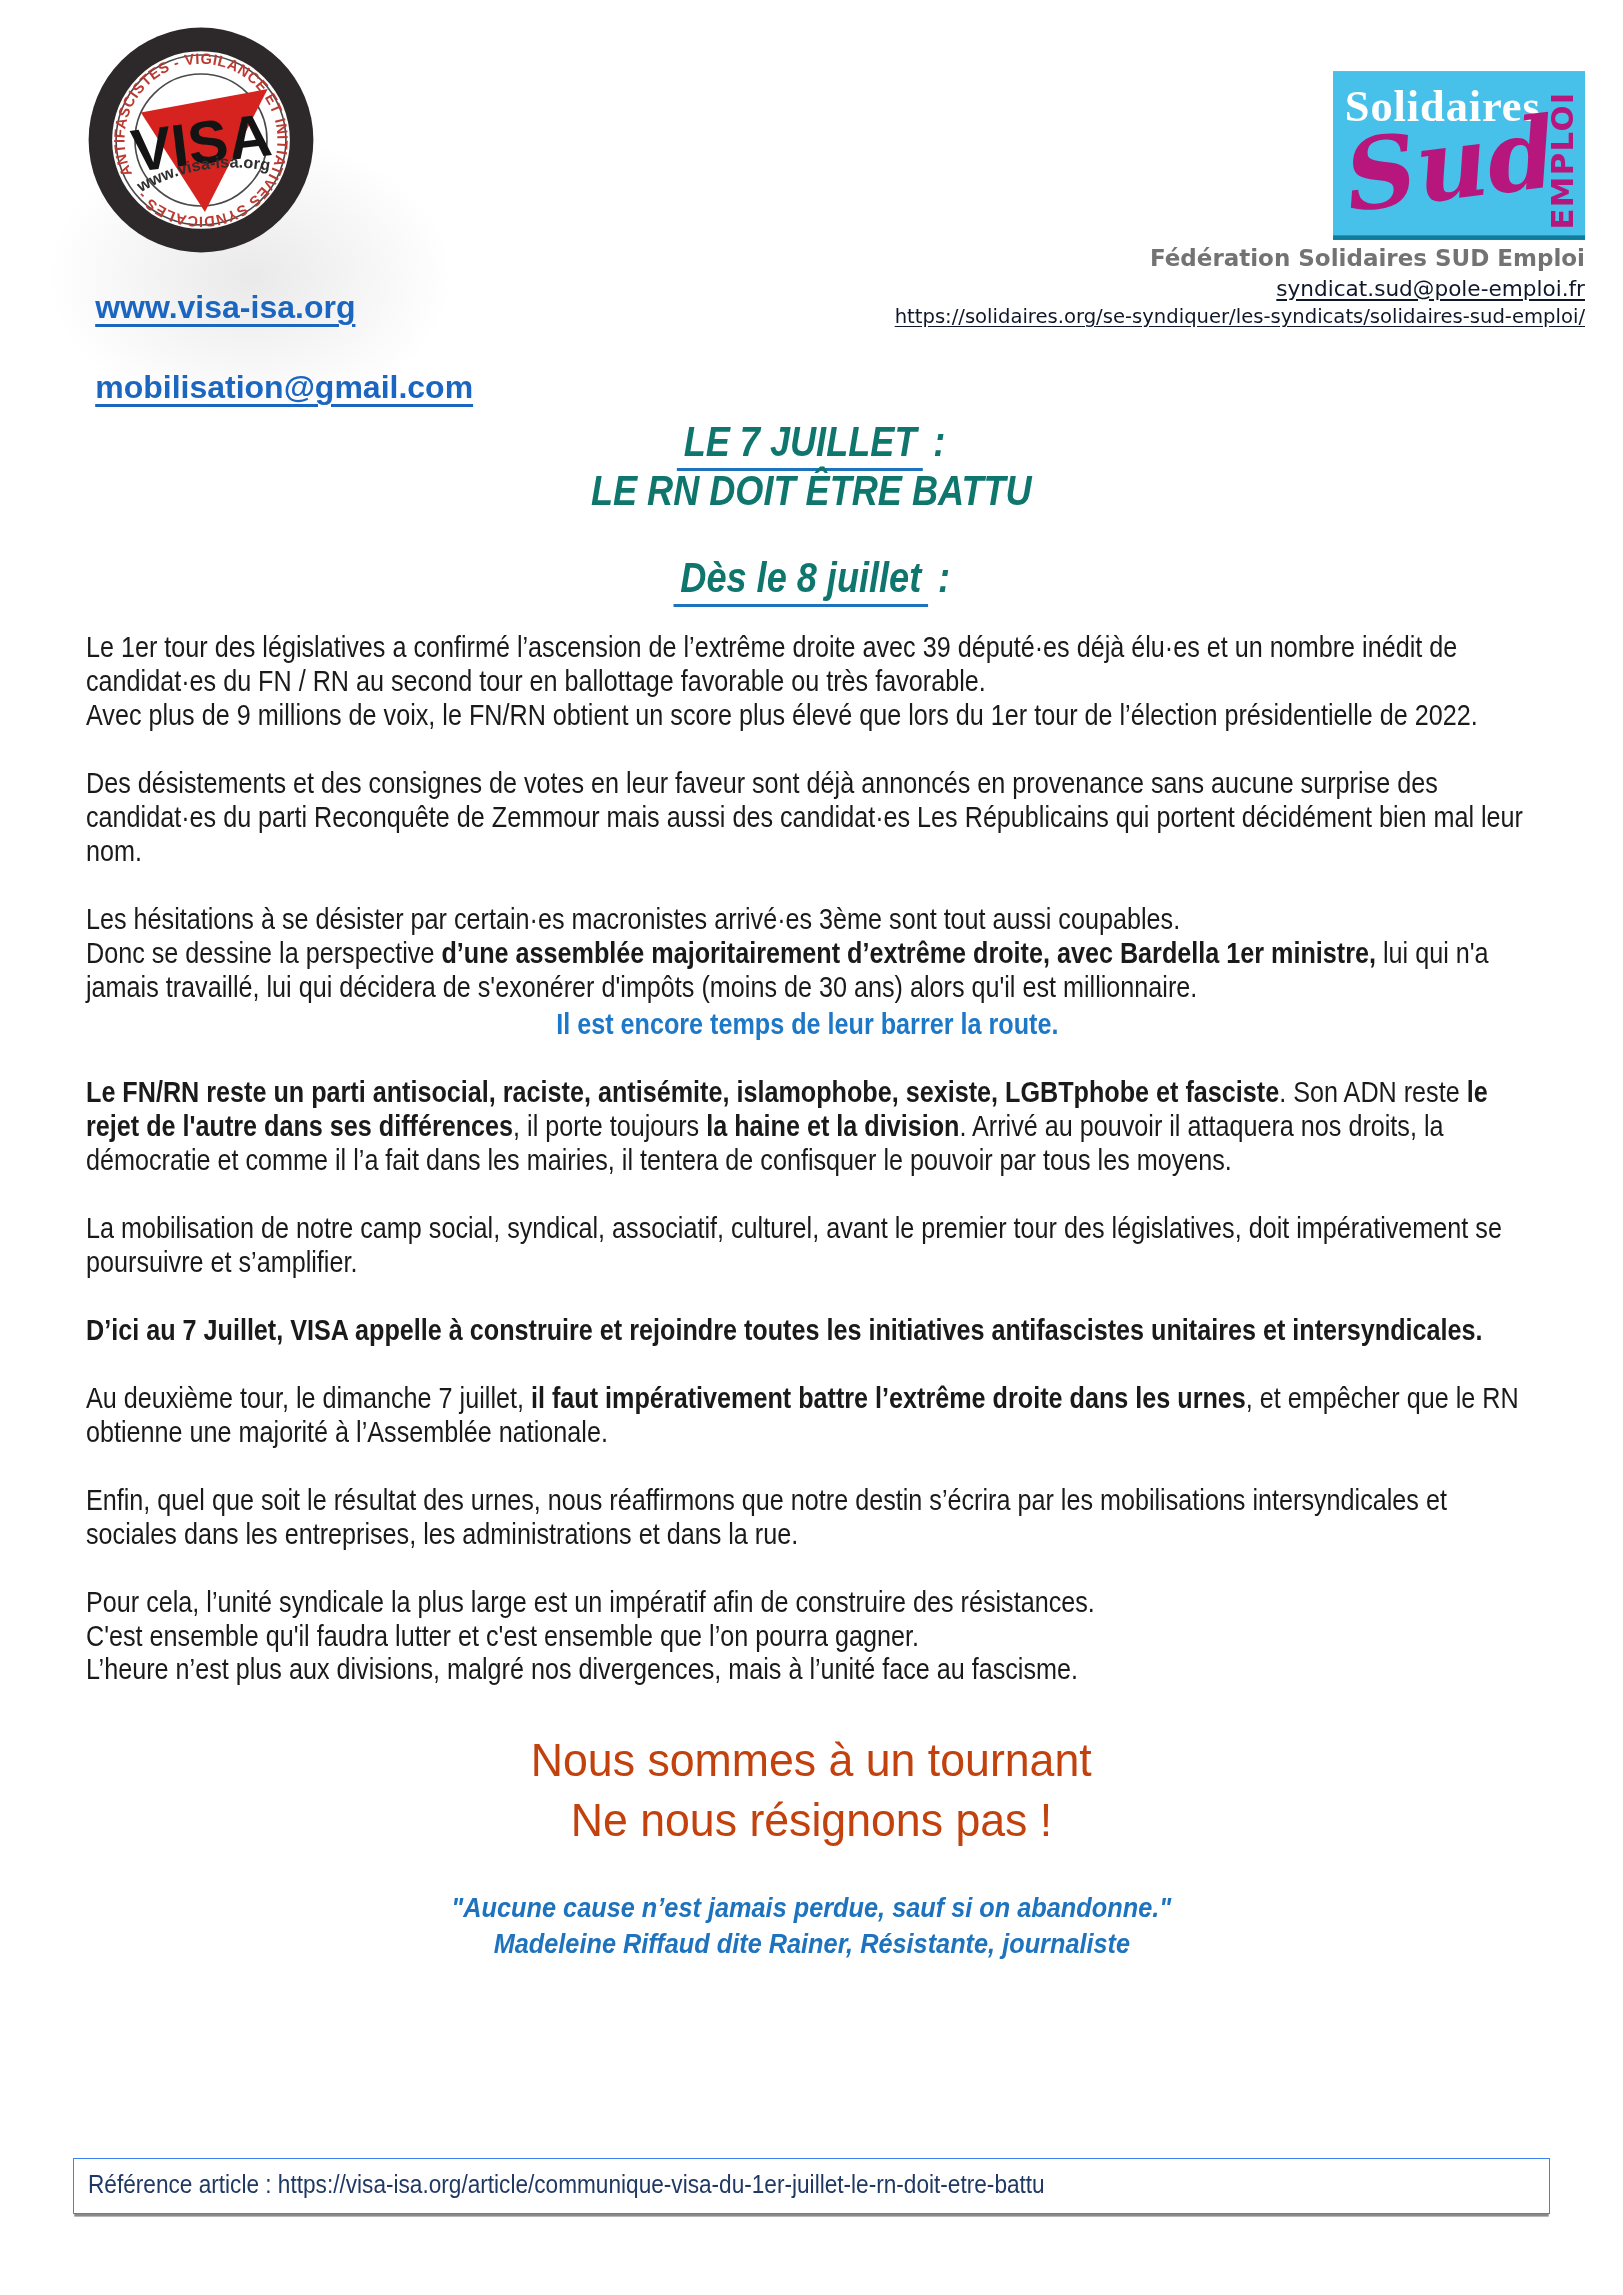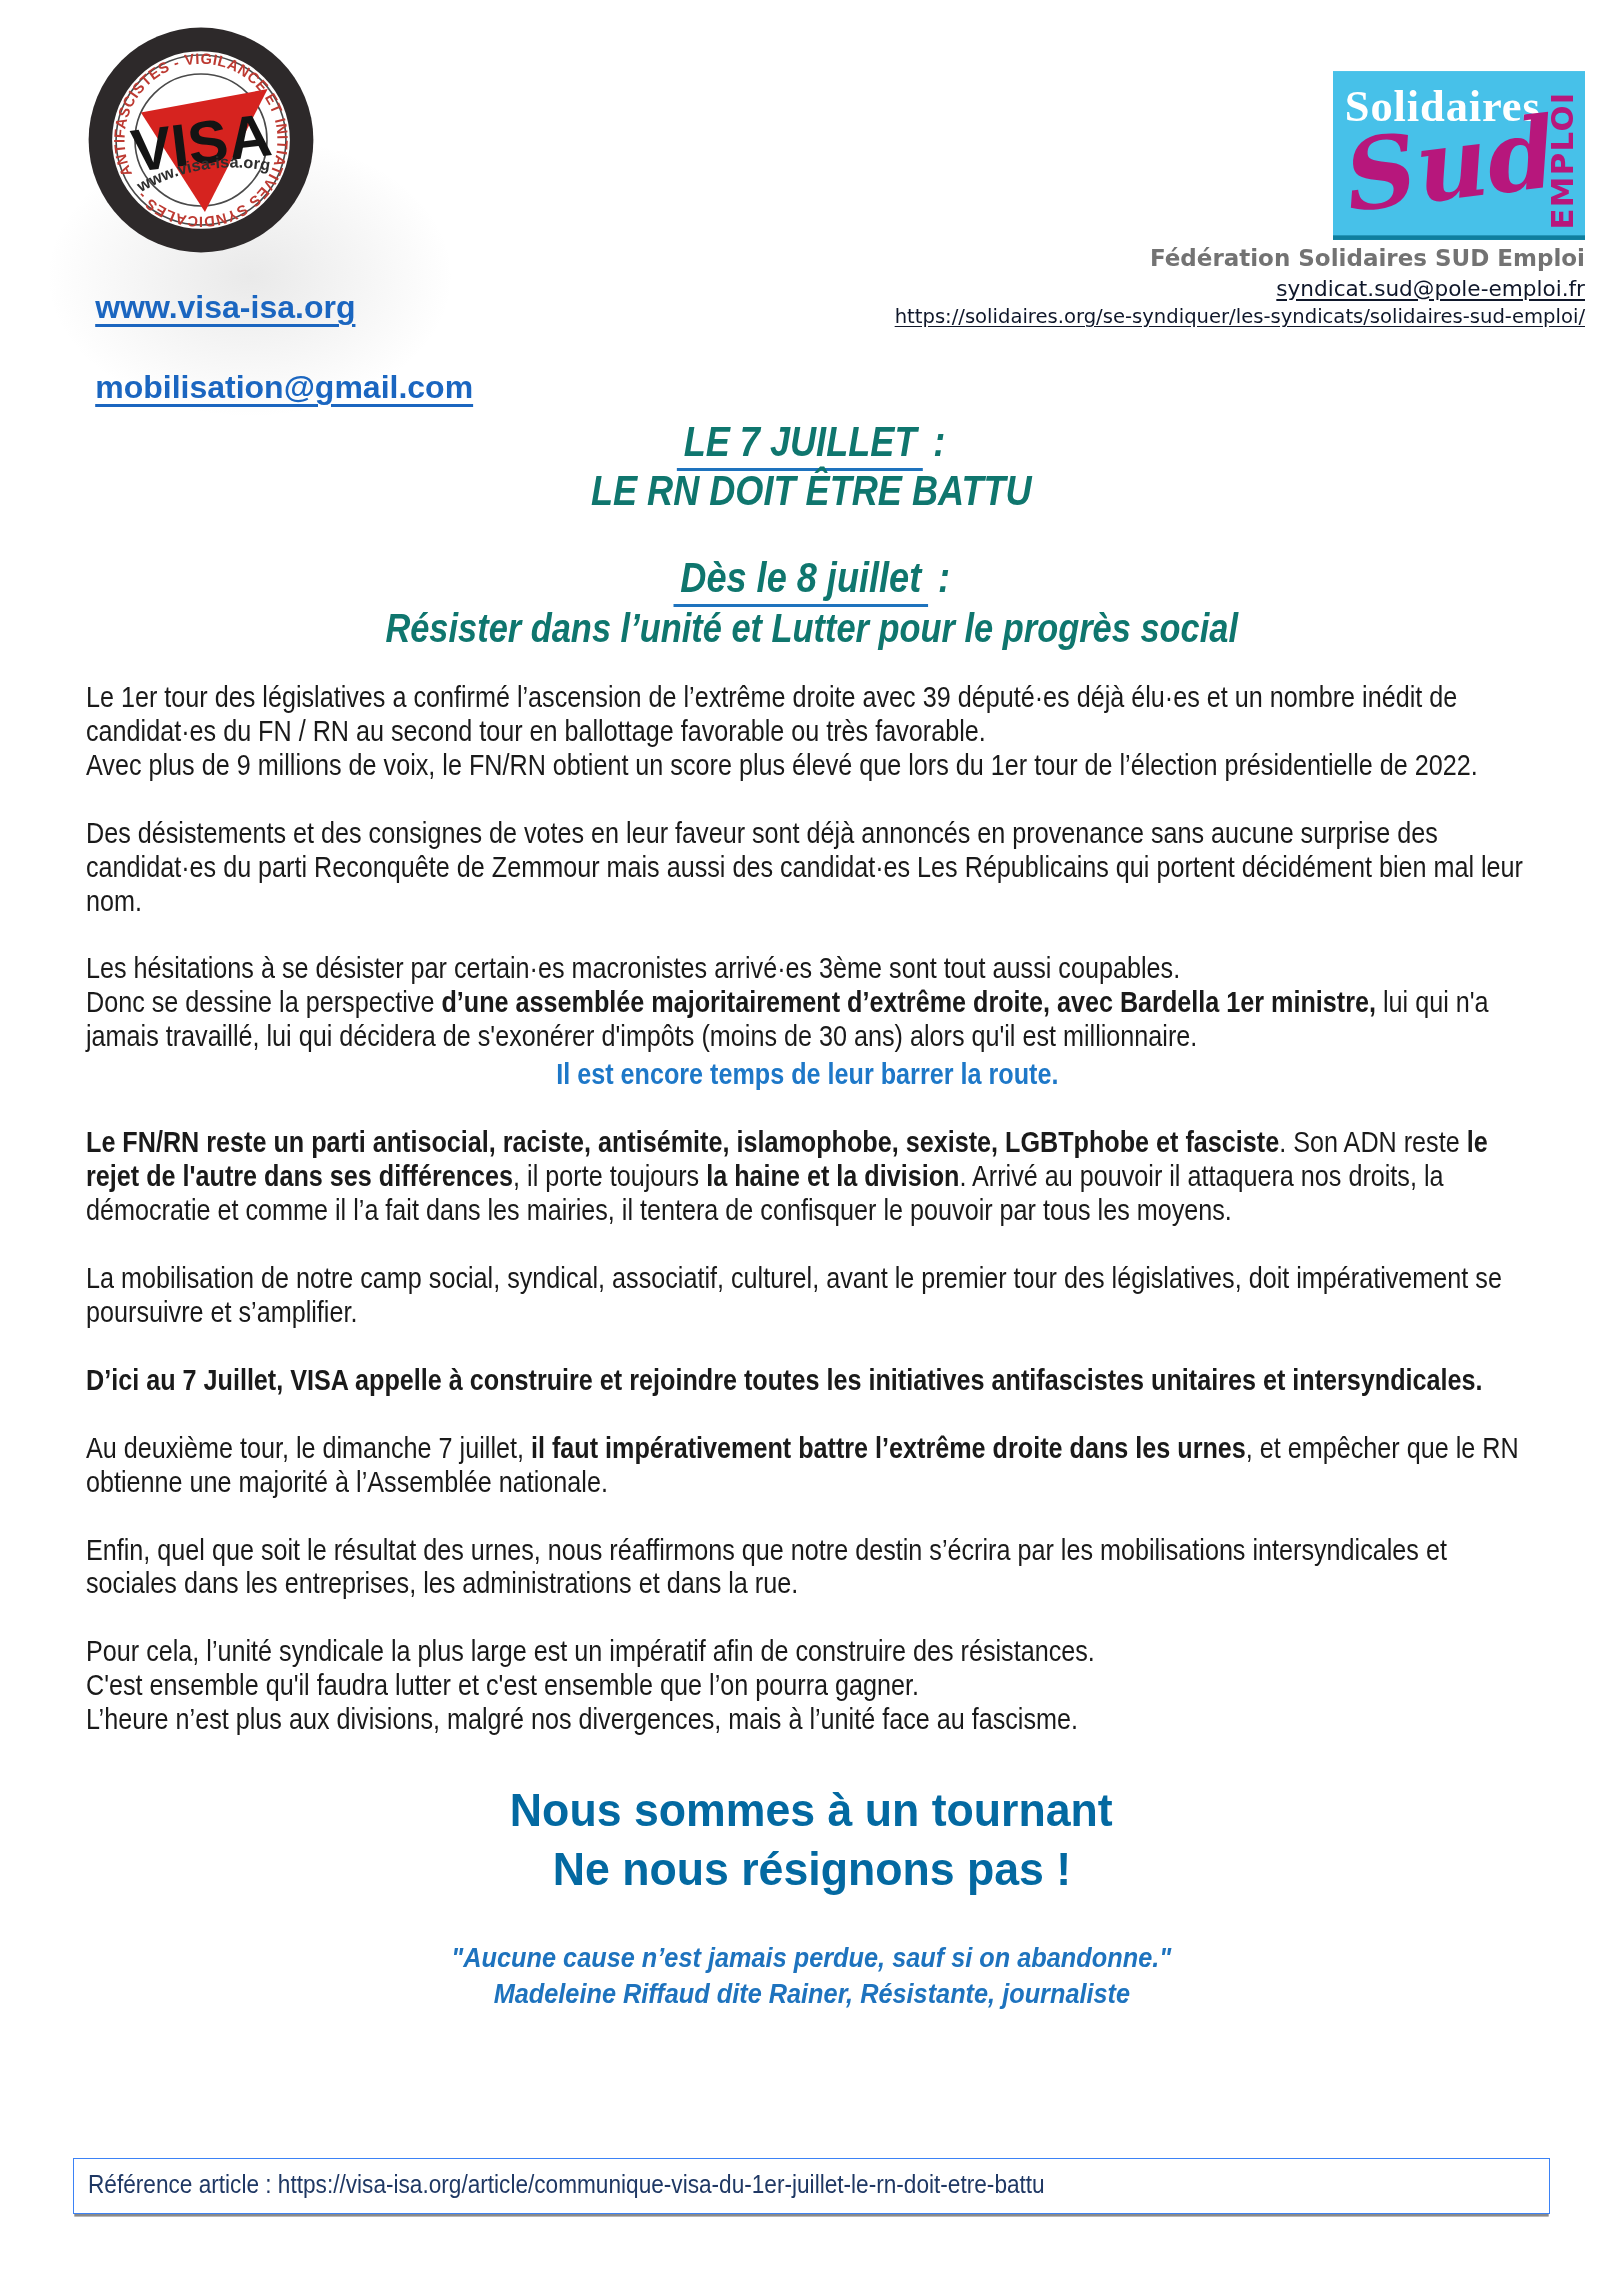--- a/index.html
+++ b/index.html
@@ -39,21 +39,21 @@
   .squeeze{width:1662px;transform:scaleX(0.868);transform-origin:0 0;
            font-size:29px;line-height:1.17;}
   .body-p{margin:0 0 34px 0;}
   .body-p.center{text-align:center;}
   .body-p.blue{color:#1e78c8;}
   .body-p.tight{margin-top:-30px;}
   .b{font-weight:bold;}
 
   
   .closing{margin-top:43px;text-align:center;}
-  .close-line{color:#0369a1;font-weight:bold;font-size:47px;line-height:1.26;white-space:nowrap;}
+  .close-line{color:#c2410c;font-weight:normal;font-size:47px;line-height:1.26;white-space:nowrap;}
   .close-line .sqc{display:inline-block;transform:scaleX(0.95);}
   .quote{margin-top:41px;color:#1e73be;font-weight:bold;font-style:italic;
          font-size:27.5px;line-height:1.32;white-space:nowrap;}
   .quote.author{margin-top:0;}
   .quote .sqq{display:inline-block;transform:scaleX(0.92);}
 
   
   .ref-box{position:absolute;left:73px;right:73px;bottom:81px;background:#fff;
            border:1px solid #3b82f6;box-shadow:0 3.9px 0 -1.3px #8a8a8a;
            padding:10.5px 14.4px 13px 14.4px;}
@@ -111,23 +111,20 @@
   <div class="titles">
     <div class="title-line">
       <span class="sq"><span class="u">LE 7 JUILLET</span><span>&nbsp;:</span></span>
     </div>
     <div class="title-line">
       <span class="sq">LE RN DOIT ÊTRE BATTU</span>
     </div>
     <div class="title-line gap-top">
       <span class="sq"><span class="u">Dès le 8 juillet</span><span>&nbsp;:</span></span>
     </div>
-    <div class="title-line t4">
-      <span class="sq">Résister dans l’unité et Lutter pour le progrès social</span>
-    </div>
   </div>
 
   <div class="body-wrap">
     <div class="squeeze">
         <p class="body-p"><span>Le 1er tour des législatives a confirmé l’ascension de l’extrême droite avec 39 député·es déjà élu·es et un nombre inédit de candidat·es du FN / RN au second tour en ballottage favorable ou très favorable.</span><br><span>Avec plus de 9 millions de voix, le FN/RN obtient un score plus élevé que lors du 1er tour de l’élection présidentielle de 2022.</span></p>
         <p class="body-p"><span>Des désistements et des consignes de votes en leur faveur sont déjà annoncés en provenance sans aucune surprise des candidat·es du parti Reconquête de Zemmour mais aussi des candidat·es Les Républicains qui portent décidément bien mal leur nom.</span></p>
         <p class="body-p"><span>Les hésitations à se désister par certain·es macronistes arrivé·es 3ème sont tout aussi coupables.</span><br><span>Donc se dessine la perspective </span><span class="b">d’une assemblée majoritairement d’extrême droite, avec Bardella 1er ministre,</span><span> lui qui n'a jamais travaillé, lui qui décidera de s'exonérer d'impôts (moins de 30 ans) alors qu'il est millionnaire.</span></p>
         <p class="body-p center blue tight"><span class="b">Il est encore temps de leur barrer la route.</span></p>
         <p class="body-p"><span class="b">Le FN/RN reste un parti antisocial, raciste, antisémite, islamophobe, sexiste, LGBTphobe et fasciste</span><span>. Son ADN reste </span><span class="b">le rejet de l'autre dans ses différences</span><span>, il porte toujours </span><span class="b">la haine et la division</span><span>. Arrivé au pouvoir il attaquera nos droits, la démocratie et comme il l’a fait dans les mairies, il tentera de confisquer le pouvoir par tous les moyens.</span></p>
         <p class="body-p"><span>La mobilisation de notre camp social, syndical, associatif, culturel, avant le premier tour des législatives, doit impérativement se poursuivre et s’amplifier.</span></p>

